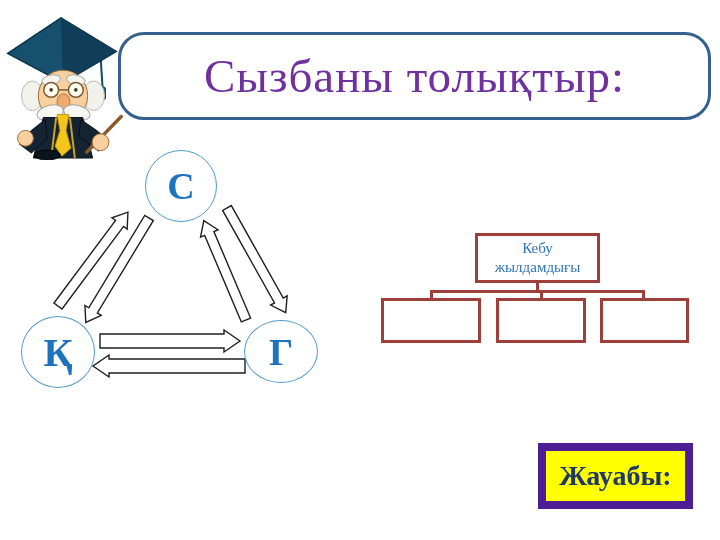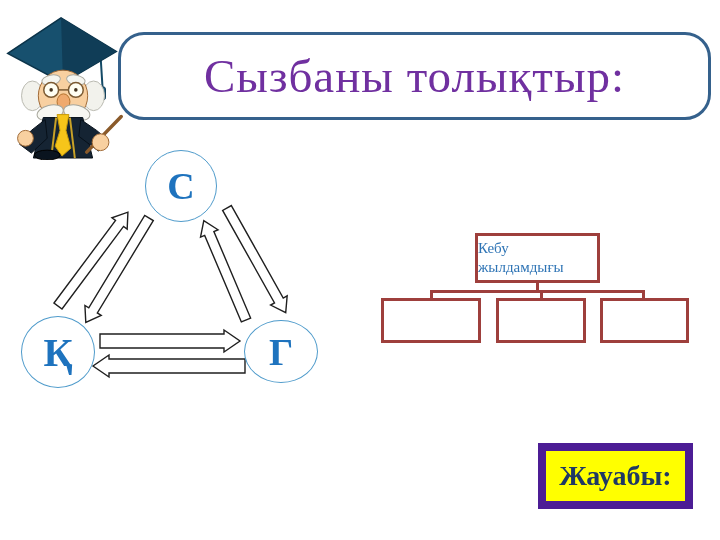--- a/index.html
+++ b/index.html
@@ -26,21 +26,21 @@
     display:flex;align-items:center;justify-content:center;z-index:3;
     color:#1e73be;font-weight:bold;
   }
   .node-s{left:145px;top:150px;width:72px;height:72px;font-size:38px;}
   .node-k{left:21px;top:316px;width:74px;height:72px;font-size:40px;}
   .node-g{left:244px;top:320px;width:74px;height:63px;font-size:38px;}
   
   .fc-root{
     position:absolute;left:475px;top:233px;width:125px;height:50px;
     border:3px solid #9e3f3c;background:#ffffff;
-    display:flex;align-items:center;justify-content:center;
+    display:flex;align-items:center;justify-content:center;text-align:center;
   }
   .fc-root span{color:#2e74b5;font-size:15px;line-height:1.3;}
   .fc-line{position:absolute;background:#9e3f3c;z-index:0;}
   .fc-stem{left:536px;top:283px;width:3px;height:9px;}
   .fc-hbar{left:430px;top:290px;width:215px;height:3px;}
   .fc-d1{left:430px;top:290px;width:3px;height:10px;}
   .fc-d2{left:540px;top:290px;width:3px;height:10px;}
   .fc-d3{left:642px;top:290px;width:3px;height:10px;}
   .fc-child{
     position:absolute;top:298px;height:45px;border:3px solid #9e3f3c;background:#ffffff;z-index:1;

